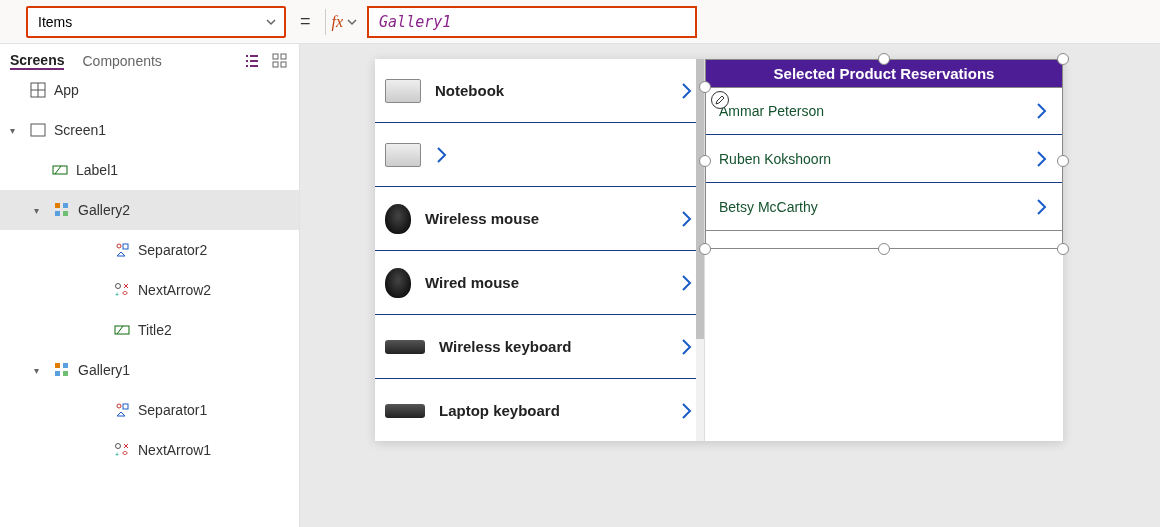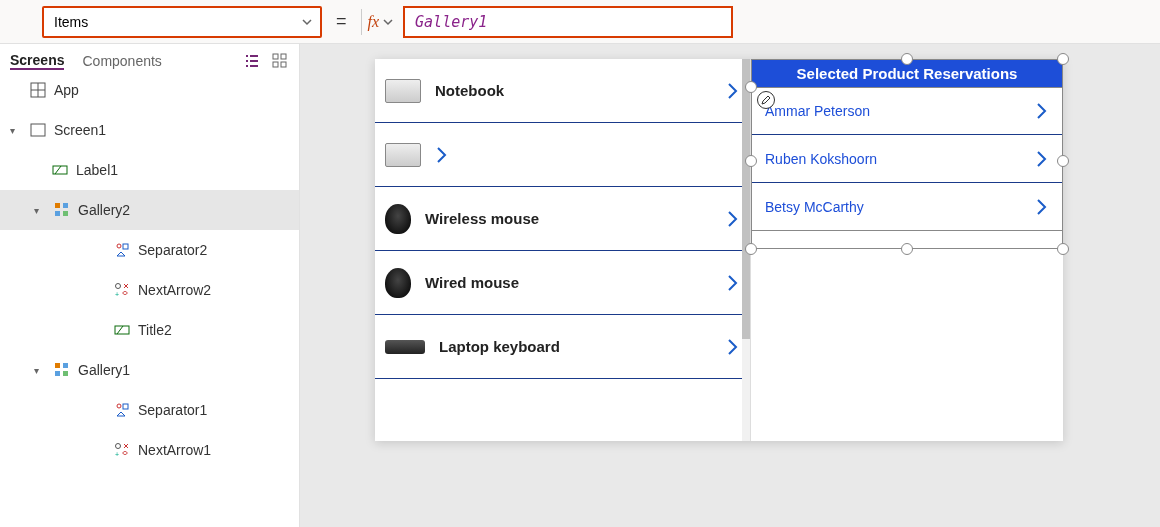--- a/index.html
+++ b/index.html
@@ -1,20 +1,20 @@
 <!DOCTYPE html>
 <html><head>
 <meta charset="utf-8">
 <style>
   * { box-sizing: border-box; margin: 0; padding: 0; }
   body { font-family: "Segoe UI", Arial, sans-serif; font-size: 14px; background: #fff; width: 1160px; height: 527px; overflow: hidden; }
 
   
   .formula-bar { display: flex; align-items: center; height: 44px; border-bottom: 1px solid #e1e1e1; background: #faf9f8; padding: 0 8px; gap: 6px; }
-  .prop-dropdown { width: 280px; height: 32px; border: 2px solid #d83b01; border-radius: 2px; background: #fff; display: flex; align-items: center; padding: 0 10px; position: relative; margin-left: 34px; }
+  .prop-dropdown { width: 260px; height: 32px; border: 2px solid #d83b01; border-radius: 2px; background: #fff; display: flex; align-items: center; padding: 0 10px; position: relative; margin-left: 18px; }
   .prop-dropdown .chev { position: absolute; right: 8px; color: #666; font-size: 10px; }
   .equals { font-size: 18px; color: #333; padding: 0 8px; }
   .fx-group { display: flex; align-items: center; gap: 4px; color: #c2410c; font-style: italic; font-family: Georgia, serif; margin-right: 4px; }
   .fx-label { font-size: 16px; }
   .fx-chev { font-size: 10px; color: #666; font-style: normal; }
   .formula-input { height: 32px; border: 2px solid #d83b01; background: #fff; display: flex; align-items: center; padding: 0 10px; font-family: Consolas, monospace; font-size: 15px; width: 330px; }
   .formula-input .tok-ident { color: #8a238a; font-style: italic; }
   .formula-input .tok-rest { color: #222; }
 
   
@@ -38,33 +38,33 @@
   .tree-row { display: flex; align-items: center; height: 40px; padding-left: 10px; gap: 6px; cursor: pointer; color: #333; }
   .tree-row.selected { background: #e6e6e6; }
   .tree-row .caret { width: 12px; color: #666; font-size: 10px; display: inline-block; }
   .tree-row .icon-slot { width: 20px; display: flex; justify-content: center; }
   .indent-1 { }
   .indent-2 { padding-left: 50px; }
   .indent-3 { padding-left: 112px; }
 
   
   .app-frame { position: absolute; left: 75px; top: 15px; width: 688px; height: 382px; background: #fff; box-shadow: 0 2px 10px rgba(0,0,0,0.15); display: flex; }
-  .left-gallery { width: 376px; border-right: 1px solid #ddd; overflow: hidden; position: relative; }
+  .left-gallery { width: 330px; border-right: 1px solid #ddd; overflow: hidden; position: relative; }
   .left-gallery-scroll { position: absolute; right: 0; top: 0; width: 8px; height: 100%; background: #f1f1f1; }
   .left-gallery-scroll .thumb { position: absolute; top: 0; width: 100%; height: 280px; background: #c1c1c1; }
   .g-item { display: flex; align-items: center; height: 64px; border-bottom: 1px solid #1a3a8a; padding: 0 10px; gap: 14px; }
   .g-item .thumb-img { width: 36px; height: 24px; background: linear-gradient(#eee,#ccc); border: 1px solid #888; border-radius: 2px; }
   .g-item .thumb-mouse { width: 26px; height: 30px; background: radial-gradient(ellipse at 50% 40%, #444, #000); border-radius: 50% 50% 45% 45%; }
   .g-item .thumb-kbd { width: 40px; height: 14px; background: linear-gradient(#555,#222); border-radius: 3px; }
   .g-item .g-label { flex: 1; font-weight: 600; color: #222; font-size: 15px; }
   .g-item .g-arrow { color: #1a5cc8; }
 
   .right-col { flex: 1; position: relative; }
-  .r-header { height: 28px; background: #1d4ed8; color: #fff; display: flex; align-items: center; justify-content: center; font-weight: 600; font-size: 15px; }
-  .r-item { display: flex; align-items: center; height: 48px; border-bottom: 1px solid #1a3a8a; padding: 0 14px; color: #1d4ed8; font-size: 14px; }
+  .r-header { height: 28px; background: #4c1d95; color: #fff; display: flex; align-items: center; justify-content: center; font-weight: 600; font-size: 15px; }
+  .r-item { display: flex; align-items: center; height: 48px; border-bottom: 1px solid #1a3a8a; padding: 0 14px; color: #14532d; font-size: 14px; }
   .r-item .r-arrow { margin-left: auto; color: #1a5cc8; }
 
   
   .sel-outline { position: absolute; border: 1px solid #888; pointer-events: none; }
   .sel-outline.template { top: 28px; height: 144px; left: 0; right: 0; }
   .sel-outline.whole { top: 0; height: 190px; left: 0; right: 0; }
   .handle { position: absolute; width: 12px; height: 12px; background: #fff; border: 1px solid #888; border-radius: 50%; }
   .edit-badge { position: absolute; top: 32px; left: 6px; width: 18px; height: 18px; border-radius: 50%; background: #fff; border: 1px solid #333; display: flex; align-items: center; justify-content: center; font-size: 10px; }
 
   svg { display: block; }
@@ -274,20 +274,29 @@
               <div class="thumb-mouse"></div>
               <div class="g-label">Wired mouse</div>
               <div class="g-arrow">
                 <svg width="14" height="20" viewBox="0 0 14 20">
                   <path d="M3 3 L10 10 L3 17" fill="none" stroke="#1a5cc8" stroke-width="2"></path>
                 </svg>
               </div>
             </div>
             <div class="g-item">
               <div class="thumb-kbd"></div>
+              <div class="g-label">Wireless keyboard</div>
+              <div class="g-arrow">
+                <svg width="14" height="20" viewBox="0 0 14 20">
+                  <path d="M3 3 L10 10 L3 17" fill="none" stroke="#1a5cc8" stroke-width="2"></path>
+                </svg>
+              </div>
+            </div>
+            <div class="g-item">
+              <div class="thumb-kbd"></div>
               <div class="g-label">Laptop keyboard</div>
               <div class="g-arrow">
                 <svg width="14" height="20" viewBox="0 0 14 20">
                   <path d="M3 3 L10 10 L3 17" fill="none" stroke="#1a5cc8" stroke-width="2"></path>
                 </svg>
               </div>
             </div>
           </div>
         <div class="left-gallery-scroll">
           <div class="thumb"></div>

